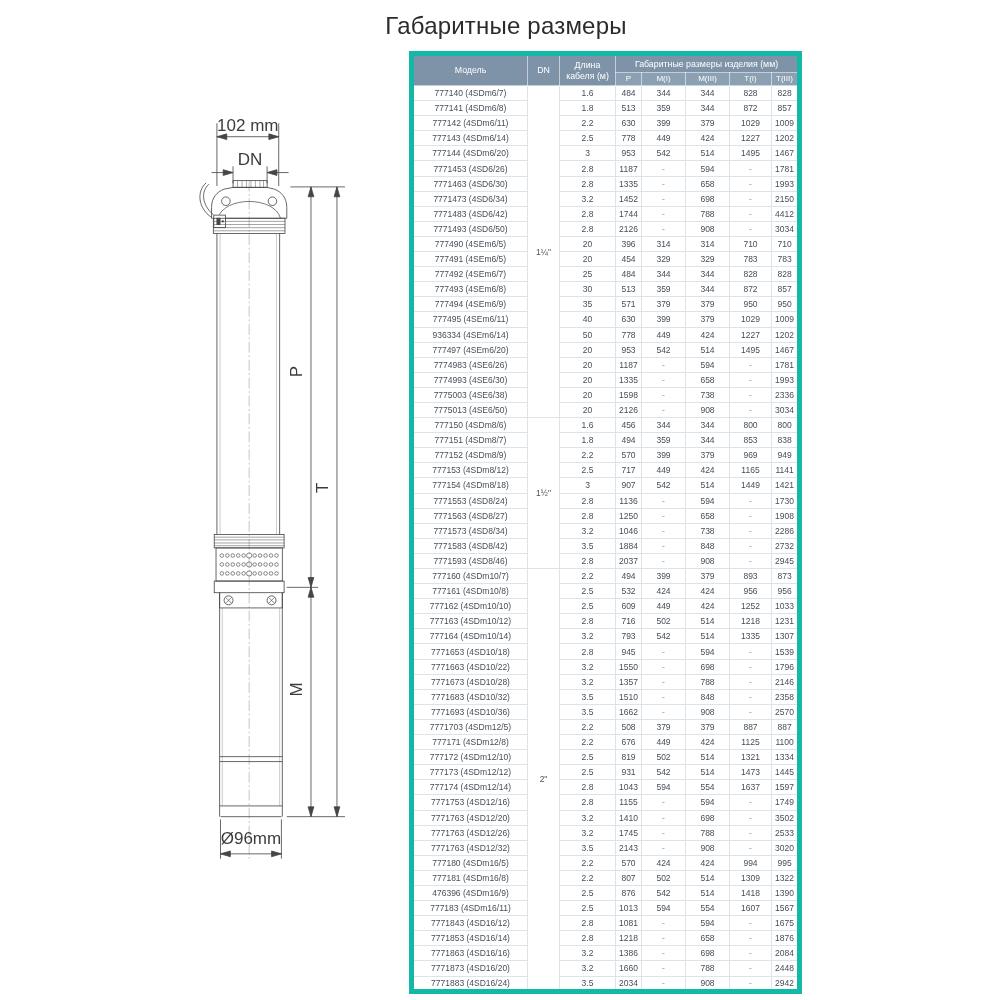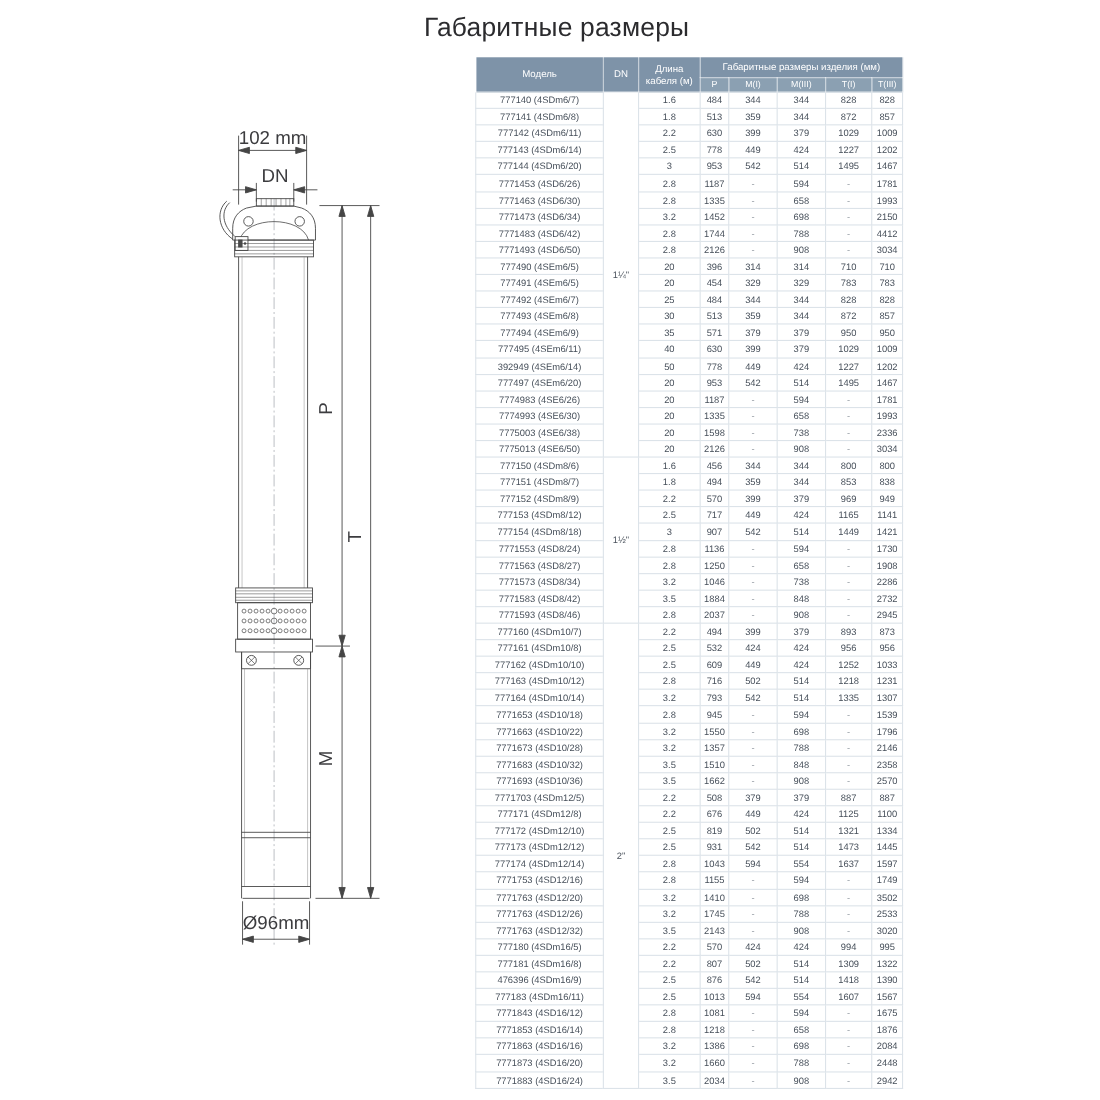--- a/index.html
+++ b/index.html
@@ -11,23 +11,23 @@
     --title-color:#2b2b2e;
     --line:#454545;
   }
   *{margin:0;padding:0;box-sizing:border-box;}
   html,body{width:1000px;height:1000px;background:#ffffff;overflow:hidden;
     font-family:"Liberation Sans",sans-serif;}
   .page{position:relative;width:1000px;height:708px;background:#fff;}
   .title{position:absolute;top:12px;left:0;width:1012px;text-align:center;
     font-size:24px;font-weight:400;color:var(--title-color);letter-spacing:.2px;}
   .diagram{position:absolute;left:140px;top:100px;}
-  .dims-table{position:absolute;left:432px;top:51px;width:388px;height:939px;
+  .dims-table{position:absolute;left:409px;top:51px;width:388px;height:939px;
     border-collapse:collapse;table-layout:fixed;
-    font-size:8.5px;color:var(--body-text);border:1px solid #14b8a6;}
+    font-size:8.5px;color:var(--body-text);border:5px solid #14b8a6;}
   .dims-table thead th{background:var(--header-bg);color:#fff;font-weight:400;
     font-size:8.8px;border:1px solid rgba(255,255,255,.55);text-align:center;
     vertical-align:middle;line-height:1.15;padding:0 2px;}
   .dims-table thead tr.sub th{background:var(--subheader-bg);font-size:8px;height:13px;}
   .dims-table thead tr.main th{height:19px;}
   .dims-table tbody td{border:1px solid var(--row-border);text-align:center;
     vertical-align:middle;padding:0 1px;white-space:nowrap;overflow:hidden;height:15.1px;}
   .dims-table tbody tr.group-start td{border-top:1px solid var(--group-border);}
   .dims-table tbody td.dash{color:#959ca4;}
   .dims-table tbody td.dn-cell{font-size:8.5px;color:#4a525c;background:#fff;}
@@ -352,21 +352,21 @@
         <tr>
           <td>777495 (4SEm6/11)</td>
           <td>40</td>
           <td>630</td>
           <td>399</td>
           <td>379</td>
           <td>1029</td>
           <td>1009</td>
         </tr>
         <tr>
-          <td>392949 (4SEm6/14)</td>
+          <td>936334 (4SEm6/14)</td>
           <td>50</td>
           <td>778</td>
           <td>449</td>
           <td>424</td>
           <td>1227</td>
           <td>1202</td>
         </tr>
         <tr>
           <td>777497 (4SEm6/20)</td>
           <td>20</td>

